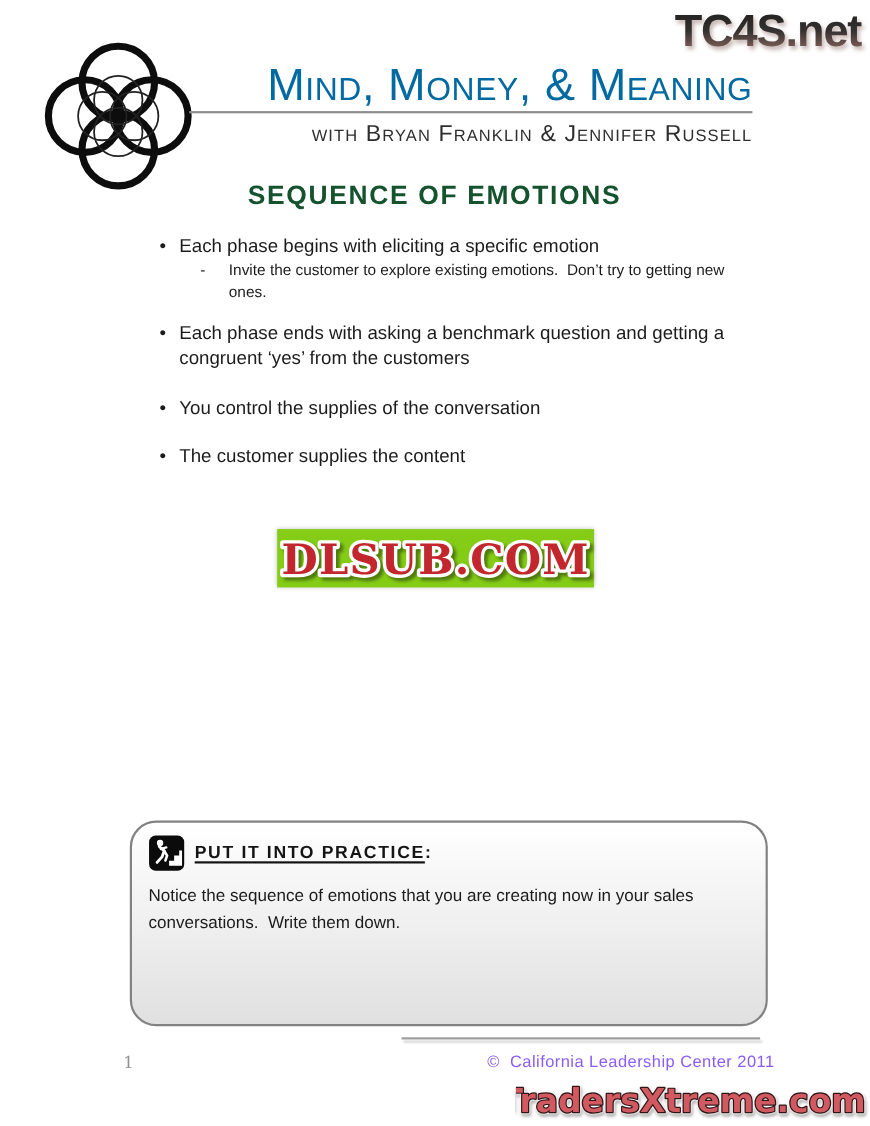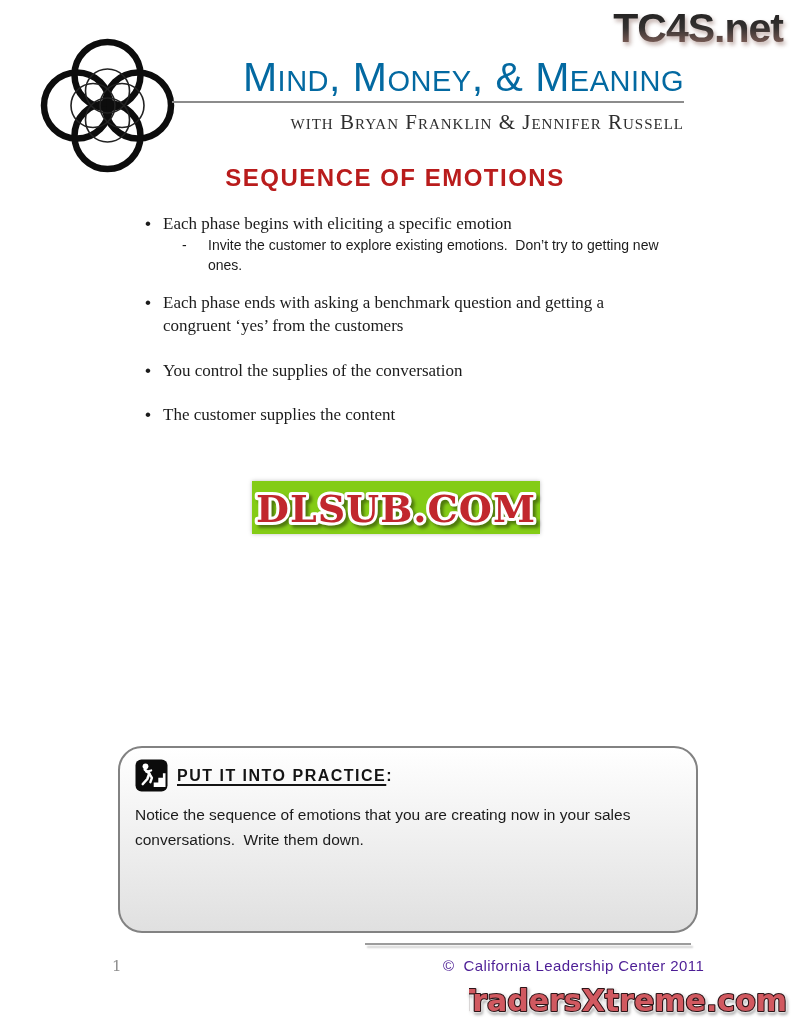--- a/index.html
+++ b/index.html
@@ -23,34 +23,34 @@
 
   
   .header-text { position:absolute; left:172px; top:56px; width:512px; text-align:right; }
   .title {
     font-family:Liberation Sans, sans-serif; font-variant:small-caps;
     font-size:41px; line-height:42px; letter-spacing:0.5px; white-space:nowrap;
     color:#0369a1; font-weight:500;
   }
   .title-rule { border:none; border-top:2px solid #8c8c8c; margin-top:3px; }
   .subtitle {
-    font-family:Liberation Serif, serif; font-variant:small-caps;
+    font-family:Liberation Sans, sans-serif; font-variant:small-caps;
     font-size:21px; margin-top:7px; letter-spacing:1px; color:#2e2e2e; white-space:nowrap;
   }
 
   
   .heading {
     position:absolute; left:15px; top:164px; width:760px; text-align:center;
-    font-size:24px; font-weight:bold; letter-spacing:1.5px; color:#b91c1c;
+    font-size:24px; font-weight:bold; letter-spacing:1.5px; color:#14532d;
   }
 
   
   .bullet { position:absolute; display:flex; font-size:17px; line-height:23px; color:#1b1b1b; }
   .bullet .dot { width:18px; flex:none; }
-  .bullet .b-text { white-space:pre-wrap;font-family:Liberation Serif, serif; }
+  .bullet .b-text { white-space:pre-wrap; }
   .sub-bullet { position:absolute; display:flex; font-size:14px; line-height:19.5px; color:#1b1b1b; }
   .sub-bullet .dash { width:26px; flex:none; }
   .sub-bullet .b-text { white-space:pre-wrap; }
   .b1 { left:145px; top:212px; width:540px; }
   .b1s { left:182px; top:236px; width:496px; }
   .b2 { left:145px; top:291px; width:523px; }
   .b3 { left:145px; top:359px; width:540px; }
   .b4 { left:145px; top:403px; width:540px; }
 
   
@@ -89,21 +89,21 @@
   .footer-rule {
     position:absolute; left:365px; top:943px; width:326px; height:0;
     border-top:2px solid #9c9c9c; box-shadow:2px 3px 2px rgba(0,0,0,0.18);
   }
   .page-num {
     position:absolute; left:112px; top:957px;
     font-family:"DejaVu Serif", serif; font-size:15px; color:#8f8f8f;
   }
   .copyright {
     position:absolute; left:443px; top:957px;
-    font-size:15px; letter-spacing:0.4px; color:#4c1d95; white-space:pre-wrap;
+    font-size:15px; letter-spacing:0.4px; color:#8b5cf6; white-space:pre-wrap;
   }
   .traders { position:absolute; top:979px; right:0px; width:322px; height:44px;
     filter: drop-shadow(0 0 1px #fff) drop-shadow(0 0 1px #fff) drop-shadow(1px 2px 1px rgba(0,0,0,0.35)); }
   .traders text {
     font-family:"DejaVu Sans", sans-serif; font-weight:bold; font-size:30px;
     fill:#d15960; stroke:#2d1518; stroke-width:2.2px; paint-order:stroke; stroke-linejoin:round;
   }
 </style>
 </head>
 <body>

